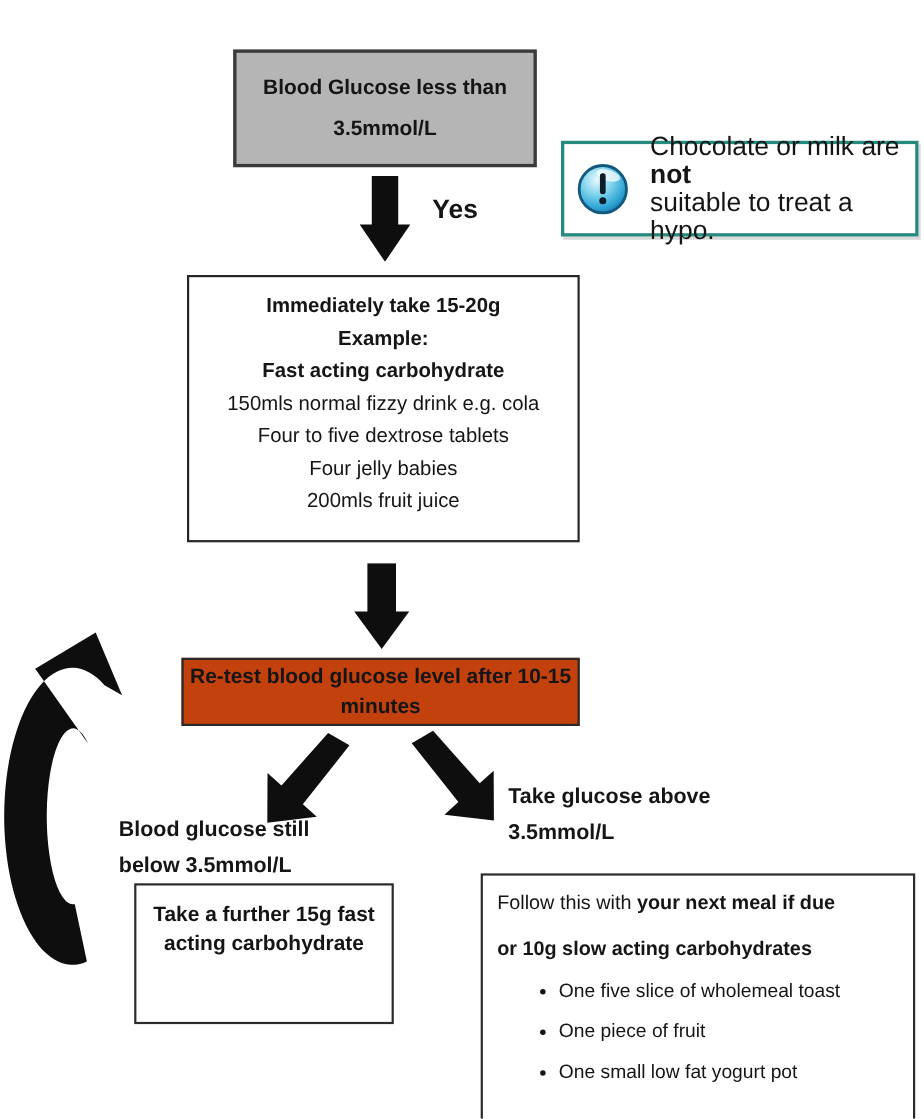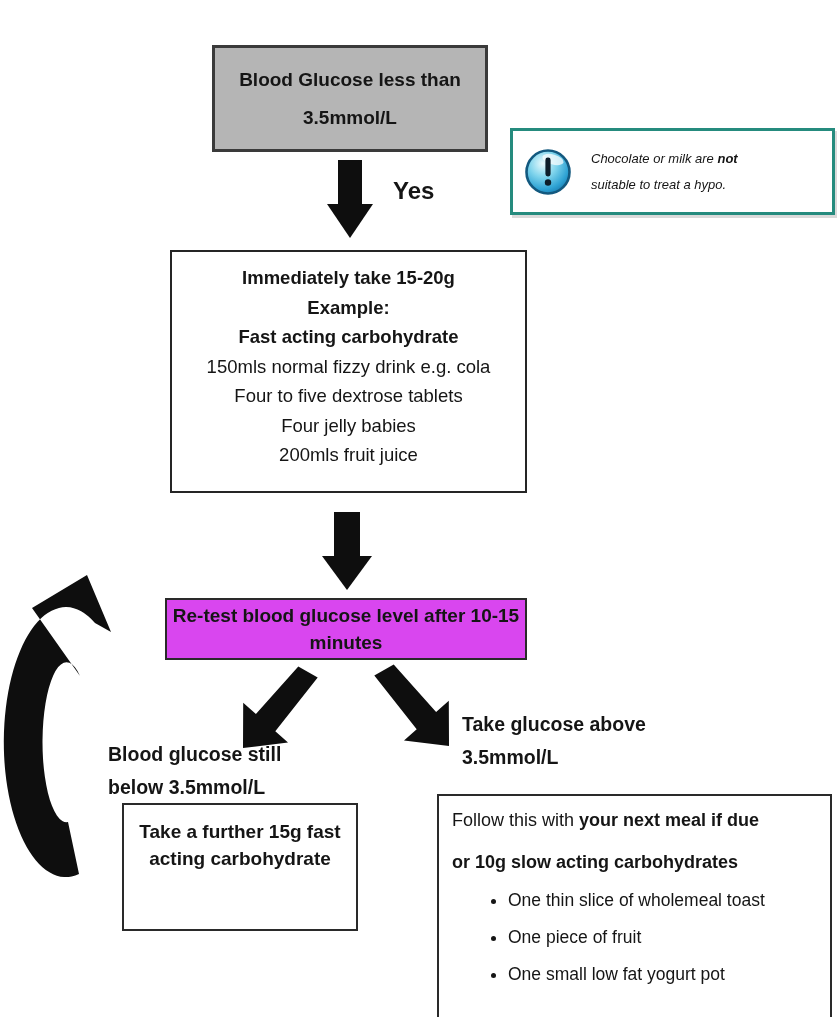--- a/index.html
+++ b/index.html
@@ -22,35 +22,35 @@
   .yes-label { left:393px; top:177px; font-weight:bold; font-size:24px; }
 
   
   .info-box {
     left:510px; top:128px; width:325px; height:87px;
     background:#ffffff; border:3px solid #258b7e;
     box-shadow:2px 3px 0 #dadada;
     display:flex; align-items:center;
   }
   .info-icon { width:48px; height:48px; margin-left:11px; flex:0 0 auto; }
-  .info-text { margin-left:19px; font-size:13px; line-height:25.5px;font-style:italic; }
+  .info-text { margin-left:19px; font-size:24px; line-height:25.5px; }
   .info-text b { font-weight:bold; }
 
   
   .treat-box {
     left:170px; top:250px; width:357px; height:243px;
     background:#ffffff; border:2px solid #252525;
     text-align:center; padding-top:11px; font-size:18.5px; line-height:29.5px;
   }
   .treat-box .b { font-weight:bold; }
 
   
   .retest-box {
     left:165px; top:598px; width:362px; height:62px;
-    background:#d946ef; border:2px solid #2a2a2a;
+    background:#c2410c; border:2px solid #2a2a2a;
     display:flex; flex-direction:column; align-items:center; justify-content:center;
     font-weight:bold; font-size:19px; line-height:27px; text-align:center;
   }
 
   
   .branch-label { font-weight:bold; font-size:19.5px; }
   .branch-label .l2 { margin-top:10px; }
   .label-left  { left:108px; top:743px; }
   .label-right { left:462px; top:713px; }
 
@@ -154,19 +154,19 @@
 
   <div class="abs branch-label label-right">
     <div class="l1">Take glucose above</div>
     <div class="l2">3.5mmol/L</div>
   </div>
 
   <div class="abs follow-box">
     <div class="line1"><span>Follow this with </span><b>your next meal if due</b></div>
     <div class="line2">or 10g slow acting carbohydrates</div>
     <ul>
-      <li>One thin slice of wholemeal toast</li>
+      <li>One five slice of wholemeal toast</li>
       <li>One piece of fruit</li>
       <li>One small low fat yogurt pot</li>
     </ul>
   </div>
 
 </div>
 
 </body></html>

